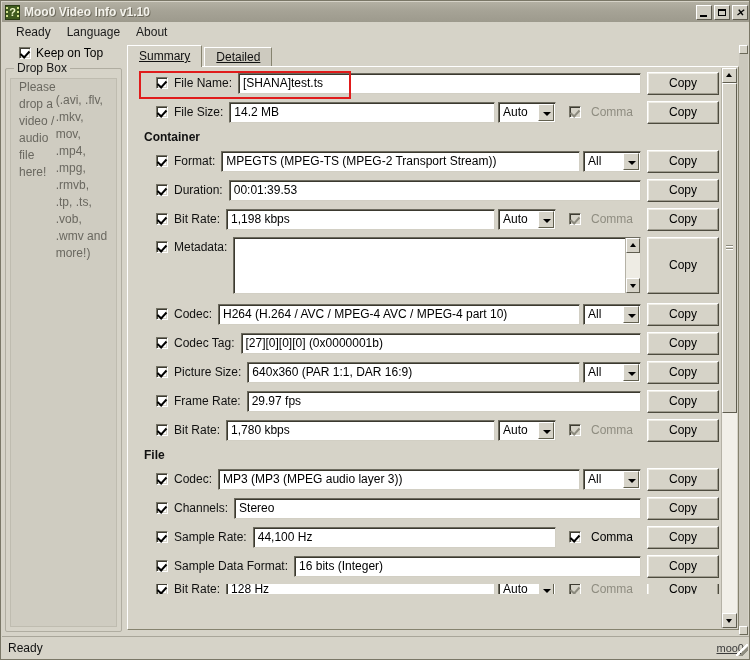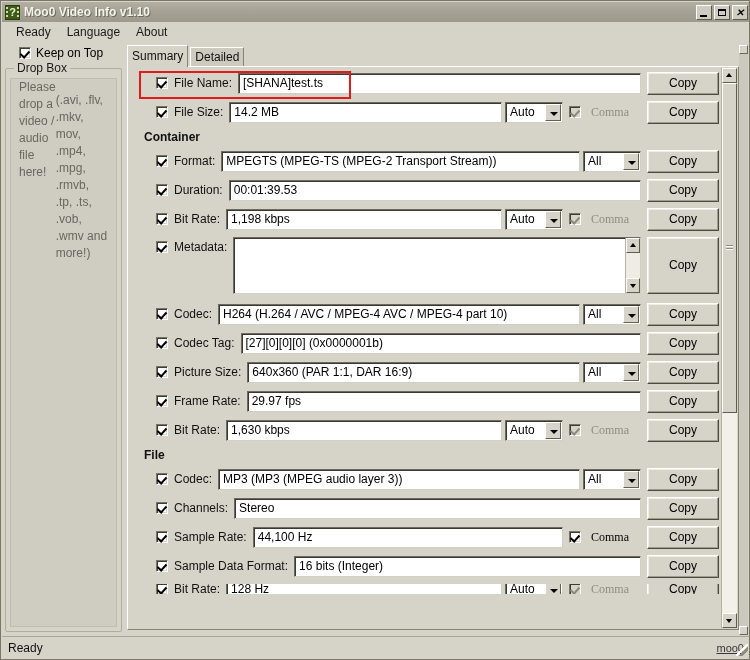--- a/index.html
+++ b/index.html
@@ -172,28 +172,29 @@
   .tabstrip {
     position: absolute;
     left: 126px; top: 44px;
     width: 612px; height: 22px;
     display: flex;
     align-items: flex-end;
   }
   .tab {
     height: 20px;
     line-height: 19px;
-    padding: 0 4px;
+    padding: 0 11px;
     font-size: 12px;
     background: #d6d3c8;
     border: 1px solid #a6a396;
     border-bottom: none;
     box-sizing: border-box;
     position: relative;
     color: #111;
+    text-decoration: underline;
   }
   .tab.active {
     height: 22px;
     line-height: 21px;
     background: #d6d3c8;
     border-color: #ffffff #86836f #d6d3c8 #ffffff;
     z-index: 3;
   }
   .tab.inactive {
     background: #cdcabf;
@@ -294,22 +295,21 @@
     position: absolute;
     left: 4px; top: 7px;
     border-left: 4px solid transparent;
     border-right: 4px solid transparent;
     border-top: 4px solid #000;
   }
   .comma-wrap {
     display: flex; align-items: center;
     flex: 0 0 auto;
     width: 72px;
-    margin-left: 6px;
-    font-family: Liberation Serif, serif;
+    margin-left: 13px;
   }
   .comma-wrap .cb-label { margin-left: 4px; }
   .copybtn {
     flex: 0 0 auto;
     width: 72px;
     height: 23px;
     margin-left: 6px;
     background: #d6d3c8;
     border: 1px solid;
     border-color: #ffffff #4d4b3e #4d4b3e #ffffff;
@@ -629,21 +629,21 @@
         <div class="row">
           <span class="cb checked"></span>
           <span class="lbl">Frame Rate:</span>
           <span class="field">29.97 fps</span>
           <span class="copybtn">Copy</span>
         </div>
 
         <div class="row">
           <span class="cb checked"></span>
           <span class="lbl">Bit Rate:</span>
-          <span class="field">1,630 kbps</span>
+          <span class="field">1,780 kbps</span>
           <span class="combo">
             <span class="cval">Auto</span>
             <span class="carrow"></span>
           </span>
           <span class="comma-wrap">
             <span class="cb checked disabled"></span>
             <span class="cb-label dim">Comma</span>
           </span>
           <span class="copybtn">Copy</span>
         </div>

